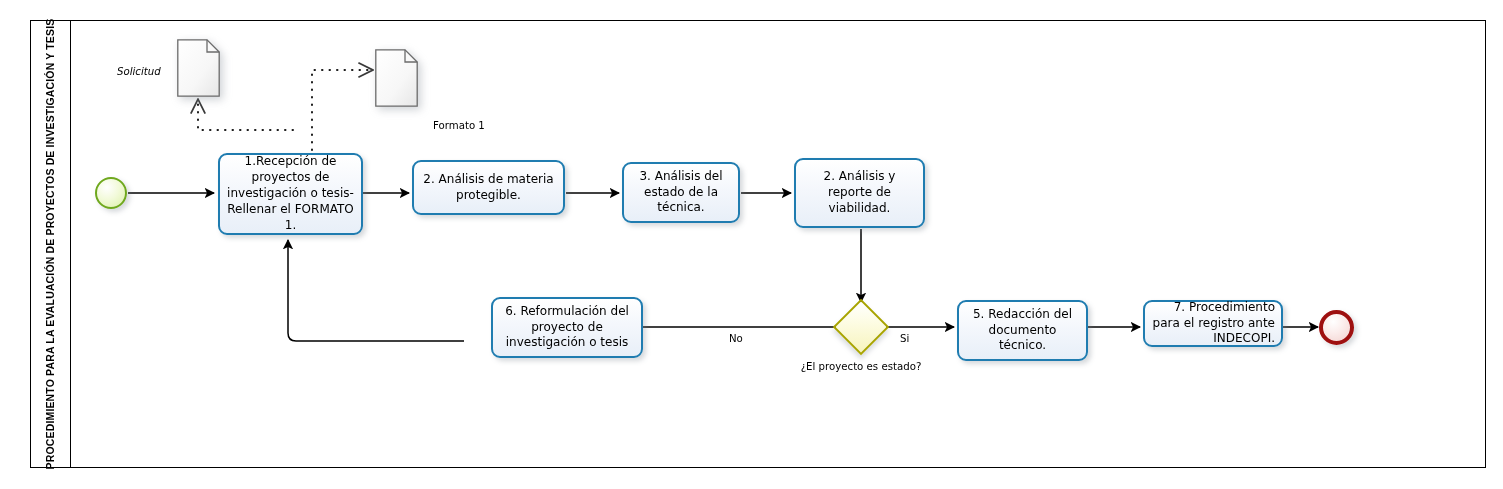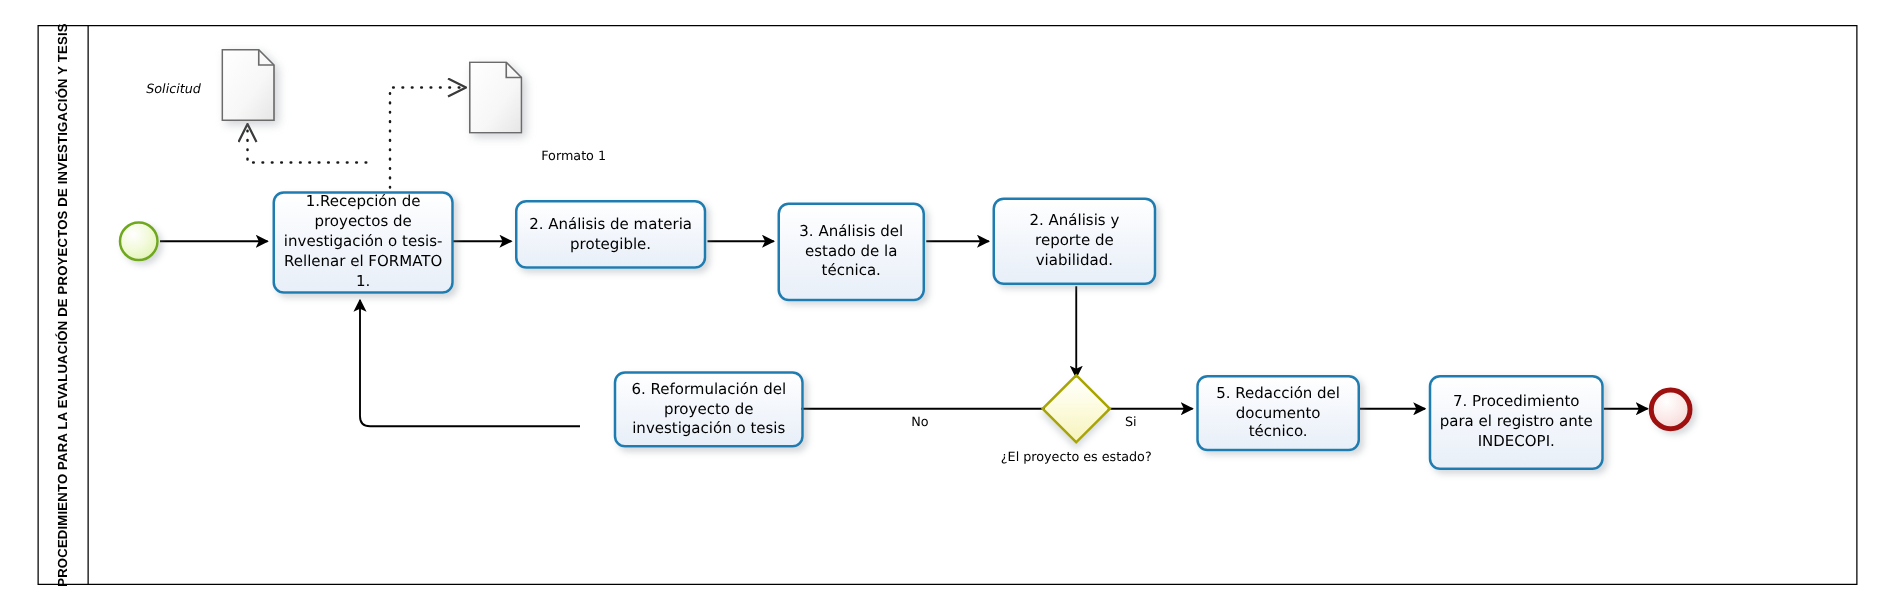--- a/index.html
+++ b/index.html
@@ -189,29 +189,29 @@
   <div id="gateway" style="left:841px; top:307px;"></div>
   <div class="lbl center" style="left:791px; top:360px; width:140px;">¿El proyecto es estado?</div>
 
   <div class="lbl" style="left:900px; top:333px;text-align:right;">Si</div>
   <div class="lbl" style="left:729px; top:333px;">No</div>
 
   <div class="task" style="left:218px; top:153px; width:145px; height:82px;">1.Recepción de proyectos de investigación o tesis- Rellenar el FORMATO 1.</div>
 
   <div class="task" style="left:412px; top:160px; width:153px; height:55px;">2. Análisis de materia protegible.</div>
 
-  <div class="task" style="left:622px; top:162px; width:118px; height:79px;">3. Análisis del estado de la técnica.</div>
+  <div class="task" style="left:622px; top:162px; width:118px; height:61px;">3. Análisis del estado de la técnica.</div>
 
   <div class="task" style="left:794px; top:158px; width:131px; height:70px;">2. Análisis y reporte de viabilidad.</div>
 
   <div class="task" style="left:957px; top:300px; width:131px; height:61px;">5.  Redacción del documento técnico.</div>
 
   <div class="task" style="left:465px; top:297px; width:152px; height:61px;margin-left:26px;">6. Reformulación del proyecto de investigación o tesis</div>
 
-  <div class="task" style="left:1143px; top:300px; width:140px; height:76px;">7. Procedimiento para el registro ante INDECOPI.</div>
+  <div class="task" style="left:1143px; top:300px; width:140px; height:47px;text-align:right;">7. Procedimiento para el registro ante INDECOPI.</div>
 
   <div class="doc" style="left:177px; top:39px;">
     <svg width="43" height="58" viewBox="0 0 43 58" xmlns="http://www.w3.org/2000/svg">
       <linearGradient id="docg1" x1="0" y1="0" x2="1" y2="1">
         <stop offset="0%" stop-color="#ffffff"></stop>
         <stop offset="60%" stop-color="#f7f7f7"></stop>
         <stop offset="100%" stop-color="#e6e6e6"></stop>
       </linearGradient>
       <path d="M 0.8 0.8 L 30 0.8 L 42.2 13 L 42.2 57.2 L 0.8 57.2 Z" fill="url(#docg1)" stroke="#6b6b6b" stroke-width="1.3"></path>
       <path d="M 30 0.8 L 30 13 L 42.2 13" fill="none" stroke="#6b6b6b" stroke-width="1.3"></path>

